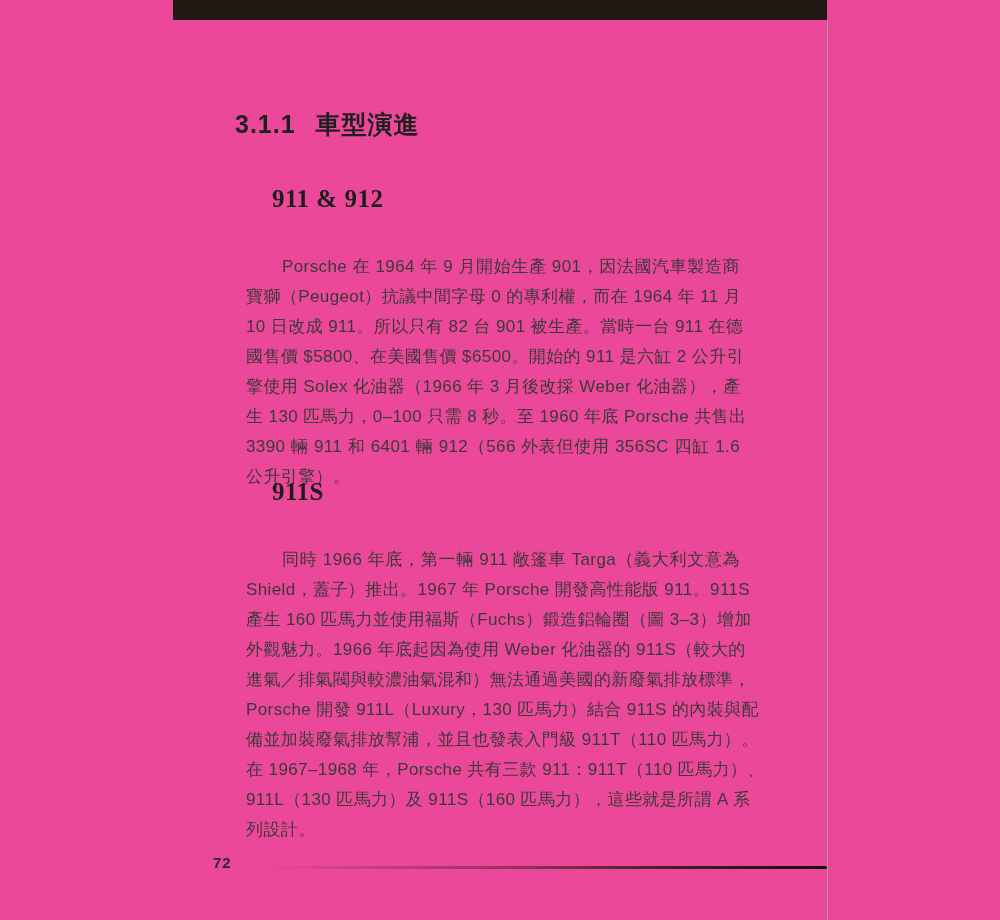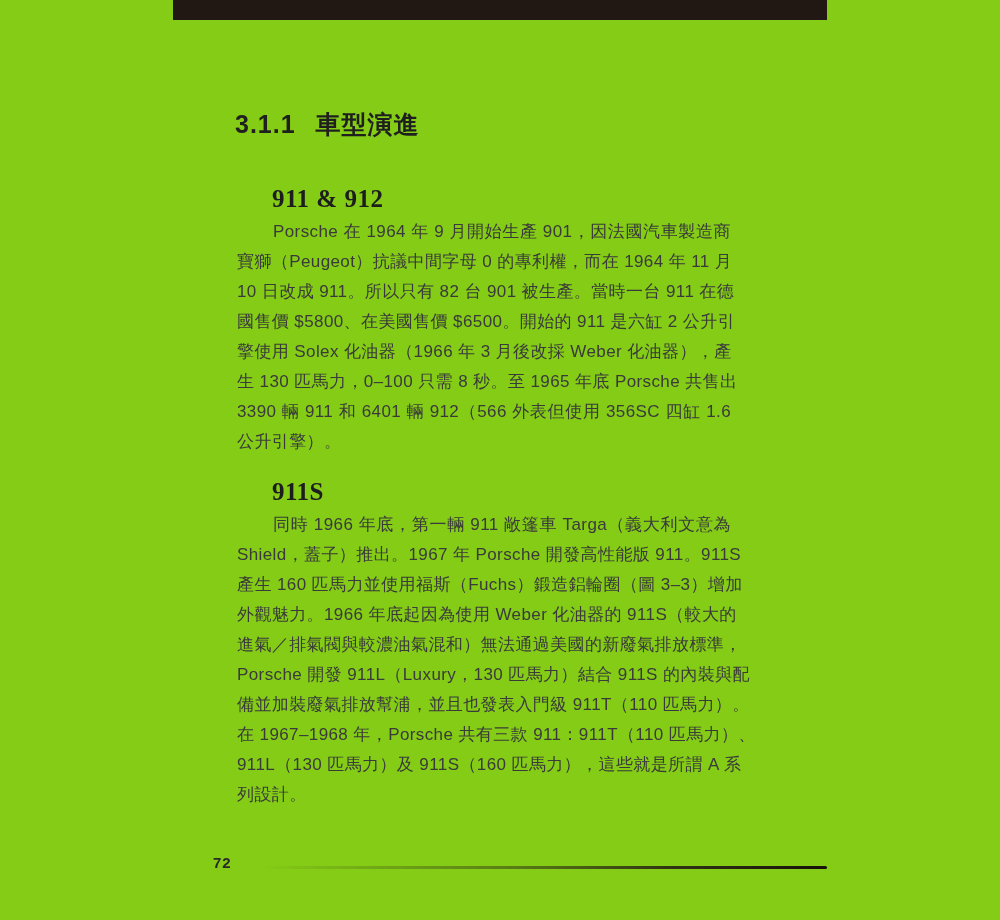--- a/index.html
+++ b/index.html
@@ -8,21 +8,21 @@
     width: 1000px;
     height: 920px;
     background: #ffffff;
     overflow: hidden;
     font-family: "Liberation Sans", "DejaVu Sans", sans-serif;
   }
   .page {
     position: relative;
     width: 1000px;
     height: 920px;
-    background: #84cc16;
+    background: #ec4899;
   }
   .topbar {
     position: absolute;
     left: 173px;
     top: 0;
     width: 654px;
     height: 20px;
     background: #211713;
   }
   .vline {
@@ -53,25 +53,26 @@
     font-size: 25px;
     font-weight: bold;
     color: #1d1d1d;
     letter-spacing: 0.5px;
     white-space: nowrap;
   }
   .sub1 { top: 185px; }
   .sub2 { top: 478px; }
   .para {
     position: absolute;
-    left: 237px;
+    left: 246px;
     width: 494px;
     font-size: 17px;
     color: #3a3a3a;
     letter-spacing: 0.4px;
+    margin-top: 35px;
   }
   .para1 { top: 217px; }
   .para2 { top: 510px; }
   .line {
     line-height: 30px;
     height: 30px;
     white-space: nowrap;
     text-align: justify;
     text-align-last: justify;
     text-justify: inter-character;
@@ -114,21 +115,21 @@
   <h1 class="title"><span class="num">3.1.1</span><span>車型演進</span></h1>
 
   <h2 class="sub sub1">911 &amp; 912</h2>
 
   <div class="para para1">
     <div class="line first">Porsche 在 1964 年 9 月開始生產 901，因法國汽車製造商</div>
     <div class="line">寶獅（Peugeot）抗議中間字母 0 的專利權，而在 1964 年 11 月</div>
     <div class="line">10 日改成 911。所以只有 82 台 901 被生產。當時一台 911 在德</div>
     <div class="line">國售價 $5800、在美國售價 $6500。開始的 911 是六缸 2 公升引</div>
     <div class="line">擎使用 Solex 化油器（1966 年 3 月後改採 Weber 化油器），產</div>
-    <div class="line">生 130 匹馬力，0–100 只需 8 秒。至 1965 年底 Porsche 共售出</div>
+    <div class="line">生 130 匹馬力，0–100 只需 8 秒。至 1960 年底 Porsche 共售出</div>
     <div class="line">3390 輛 911 和 6401 輛 912（566 外表但使用 356SC 四缸 1.6</div>
     <div class="line last">公升引擎）。</div>
   </div>
 
   <h2 class="sub sub2">911S</h2>
 
   <div class="para para2">
     <div class="line first">同時 1966 年底，第一輛 911 敞篷車 Targa（義大利文意為</div>
     <div class="line">Shield，蓋子）推出。1967 年 Porsche 開發高性能版 911。911S</div>
     <div class="line">產生 160 匹馬力並使用福斯（Fuchs）鍛造鋁輪圈（圖 3–3）增加</div>

